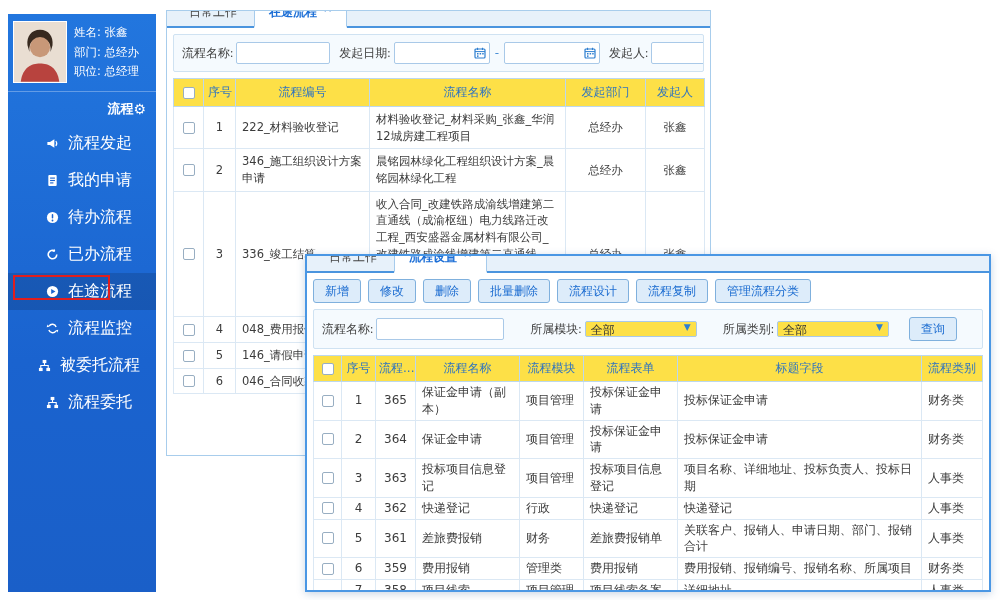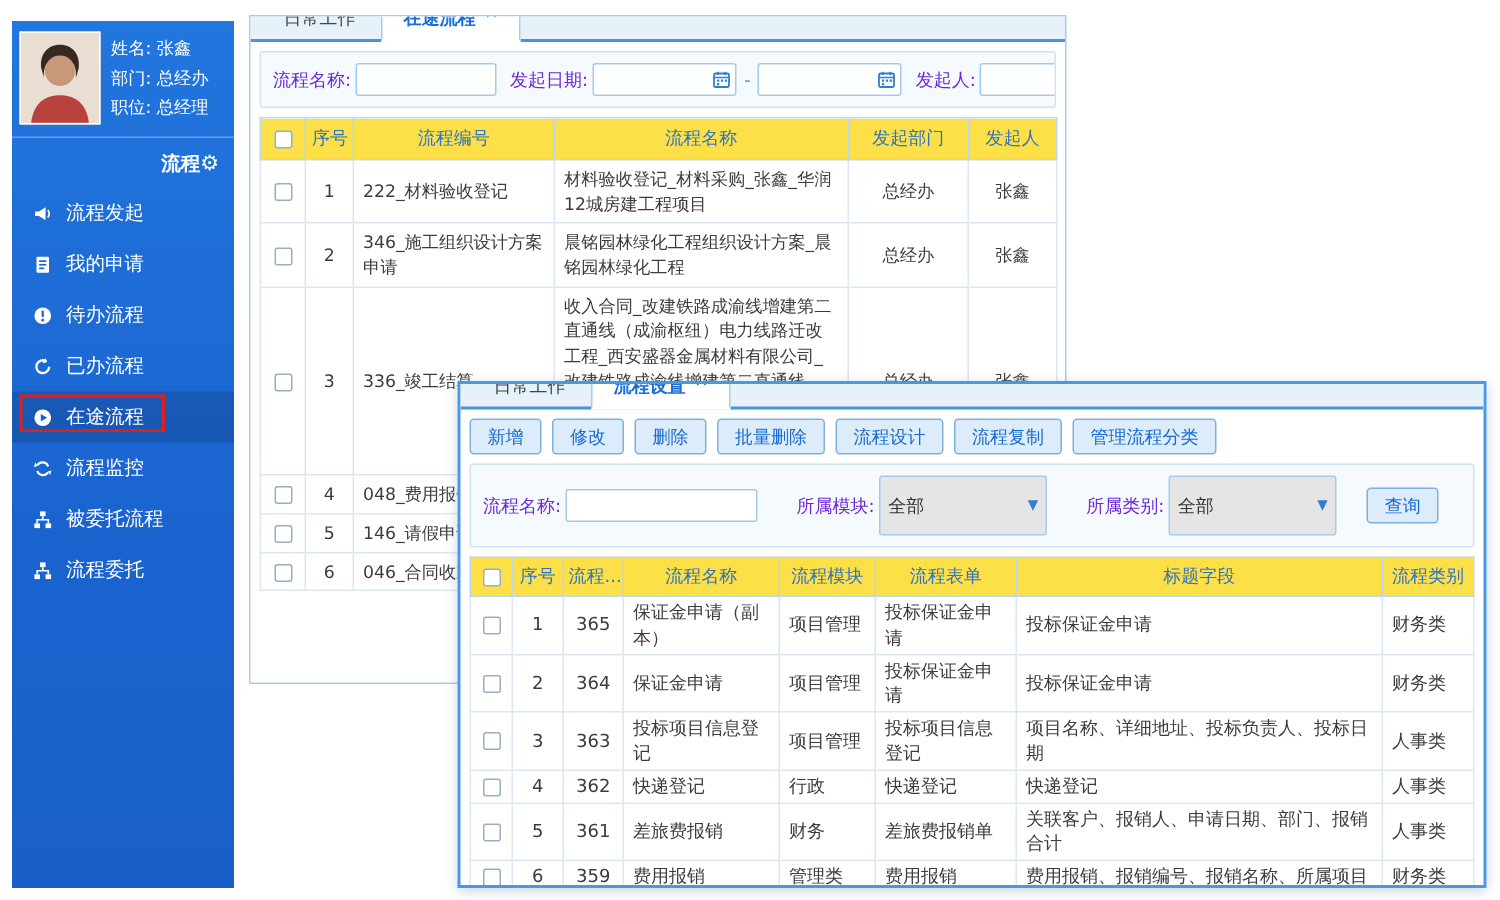--- a/index.html
+++ b/index.html
@@ -11,49 +11,49 @@
 
   
   .sidebar { position:absolute; left:8px; top:14px; width:148px; height:578px; z-index:1;
     background:linear-gradient(180deg,#2276de 0%,#1a63cf 60%,#1a5fc8 100%); color:#fff; }
   .profile { display:flex; gap:7px; padding:7px 5px 8px 5px; }
   .photo { width:54px; height:62px; border:1px solid #ffffff; background:#e8ddd2; flex:0 0 auto; overflow:hidden; }
   .pinfo { display:flex; flex-direction:column; justify-content:space-between; padding:4px 0; font-size:11.5px; white-space:nowrap; }
   .section-hd { display:flex; justify-content:flex-end; align-items:center; padding:8px 10px 7px 10px;
     font-weight:bold; font-size:13px; border-top:1px solid rgba(255,255,255,.3); }
   .gear { font-size:14px; cursor:pointer; line-height:1; }
-  .menu-item { display:flex; align-items:center; gap:9px; padding:8px 0 8px 13px; font-size:13px; cursor:pointer; position:relative; }
+  .menu-item { display:flex; align-items:center; gap:9px; padding:8px 0 8px 13px; font-size:16px; cursor:pointer; position:relative;justify-content:center; }
   .menu-item.active { background:rgba(0,0,0,.14); }
   .mi { width:14px; height:14px; display:inline-flex; align-items:center; justify-content:center; flex:0 0 auto; }
   .redbox { position:absolute; left:5px; top:2px; width:97px; height:25px; border:2px solid #e01e1e; pointer-events:none; }
 
   
   .window { position:absolute; background:#fff; overflow:hidden; }
   .w1 { left:166px; top:10px; width:545px; height:446px; border:1px solid #a8cdec; z-index:2; }
   .w2 { left:305px; top:254px; width:686px; height:338px; border:2px solid #4a97e4; z-index:3; box-shadow:0 2px 8px rgba(40,90,150,.25); }
 
   .tabbar { height:17px; background:#e7f1fa; border-bottom:2px solid #4a94de; display:flex; align-items:flex-end; padding-left:8px; gap:3px; }
   .tab { padding:6px 14px 5px 14px; font-size:12px; color:#444; cursor:pointer; white-space:nowrap; }
   .tab.active { background:#fff; color:#1b6ed6; font-weight:bold; border:1px solid #a6cbec; border-bottom:2px solid #fff; margin-bottom:-2px; }
   .tabx { color:#1b6ed6; font-weight:normal; font-size:11px; margin-left:6px; position:relative; top:-4px; cursor:pointer; }
 
   .filterpanel { margin:6px; border:1px solid #cfe2f2; background:#f5fafe; border-radius:2px;
     padding:7px 6px; display:flex; align-items:center; white-space:nowrap; overflow:hidden; }
-  .flabel { margin:0 3px 0 9px; color:#6d28d9; flex:0 0 auto; }
+  .flabel { margin:0 3px 0 9px; color:#404040; flex:0 0 auto;font-family:Liberation Serif, serif; }
   .inp { height:22px; border:1px solid #a9c9e8; background:#fff; border-radius:2px; padding:0 4px; font-size:12px; outline:none; }
   .dateinp { position:relative; display:inline-flex; align-items:center; flex:0 0 auto; }
   .dateinp .inp { width:96px; padding-right:18px; }
   .dateinp svg { position:absolute; right:4px; pointer-events:none; }
   .datesep { margin:0 5px; color:#4a8fd5; }
 
   .btnrow { padding:6px 6px 2px 6px; display:flex; gap:7px; }
   .btn { height:24px; padding:0 11px; font-size:12px; color:#1a6bd0; background:#ddecfa;
     border:1px solid #7fb0dd; border-radius:3px; cursor:pointer; font-family:inherit; white-space:nowrap; }
-  .select { display:inline-flex; align-items:center; justify-content:space-between; width:112px; height:40px;
-    border:1px solid #a9c9e8; background:#e5e5e5; border-radius:2px; padding:0 5px; cursor:pointer; }
+  .select { display:inline-flex; align-items:flex-start; justify-content:space-between; width:112px; height:16px;
+    border:1px solid #a9c9e8; background:#fde047; border-radius:2px; padding:0 5px; cursor:pointer; }
   .caret { color:#2e7fd0; font-size:9px; }
 
   table { border-collapse:collapse; table-layout:fixed; margin:0 6px; font-size:12px; }
   th { background:#fde047; color:#2f74c0; font-weight:normal; border:1px solid #bcd8ee; padding:5px 4px; overflow:hidden; white-space:nowrap; }
   td { border:1px solid #dbe8f4; color:#3c3c3c; padding:4px 6px; vertical-align:middle; overflow:hidden; word-break:break-all; line-height:1.45; }
   .w1 table { width:531px; }
   .w1 td { font-size:11.5px; }
   .w2 table { width:669px; }
   .w2 th { padding:4px 3px; }
   .w2 td { padding:2px 6px; line-height:1.4; }

